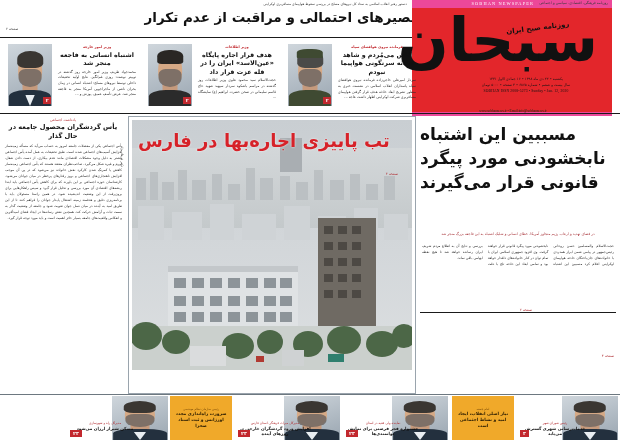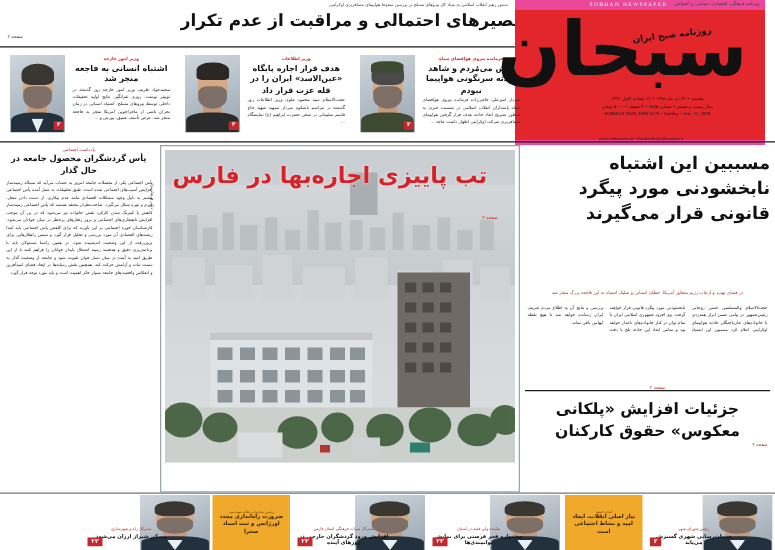--- a/index.html
+++ b/index.html
@@ -122,22 +122,22 @@
   .csub{
     position:absolute;left:6px;right:6px;top:36px;text-align:center;
     font-size:7.6px;font-weight:bold;color:#d62229;
     text-shadow:0 0 2px rgba(255,255,255,.9);
   }
   .cpage{position:absolute;right:14px;top:52px;font-size:3.6px;color:#b03035;}
 
   
   .rightcol{position:absolute;right:0;top:116px;width:204px;height:276px;}
   .rhead1{
-    position:absolute;right:4px;left:4px;top:6px;text-align:right;
-    font-size:14px;font-weight:bold;line-height:1.42;color:#111;
+    position:absolute;right:4px;left:4px;top:6px;text-align:left;
+    font-size:17px;font-weight:bold;line-height:1.42;color:#111;
   }
   .rsub1{
     position:absolute;right:6px;left:6px;top:116px;text-align:center;
     font-size:3.6px;color:#a8343a;line-height:1.6;
   }
   .rbody1{
     position:absolute;right:6px;left:6px;top:128px;
     font-size:3.45px;line-height:1.7;color:#242424;text-align:justify;
     column-count:3;column-gap:5px;height:60px;
   }
@@ -368,21 +368,20 @@
       <div class="cpage">صفحه ۳</div>
     </div>
   </div>
 
   <div class="rightcol">
     <div class="rhead1">مسببین این اشتباه نابخشودنی مورد پیگرد قانونی قرار می‌گیرند</div>
     <div class="rsub1">در فضای تهدید و ارعاب رژیم متجاوز آمریکا، خطای انسانی و شلیک اشتباه به این فاجعه بزرگ منجر شد</div>
     <div class="rbody1">حجت‌الاسلام والمسلمین حسن روحانی رئیس‌جمهور در پیامی ضمن ابراز همدردی با خانواده‌های جان‌باختگان حادثه هواپیمای اوکراینی اعلام کرد مسببین این اشتباه نابخشودنی مورد پیگرد قانونی قرار خواهند گرفت. وی افزود جمهوری اسلامی ایران با تمام توان در کنار خانواده‌های داغدار خواهد بود و تمامی ابعاد این حادثه تلخ با دقت بررسی و نتایج آن به اطلاع مردم شریف ایران رسانده خواهد شد تا هیچ نقطه ابهامی باقی نماند.</div>
     <div class="rpage1">صفحه ۲</div>
     <div class="rdiv"></div>
-    <div class="rhead2">جزئیات افزایش «پلکانی معکوس» حقوق کارکنان</div>
     <div class="rpage2">صفحه ۴</div>
   </div>
 
   <div class="bottom">
 
     <div class="bcard" style="right:2px;width:100px;">
       <div class="bphoto" style="right:0;">
         <div class="face">
           <div class="bg"></div>
             <div class="neck"></div>

